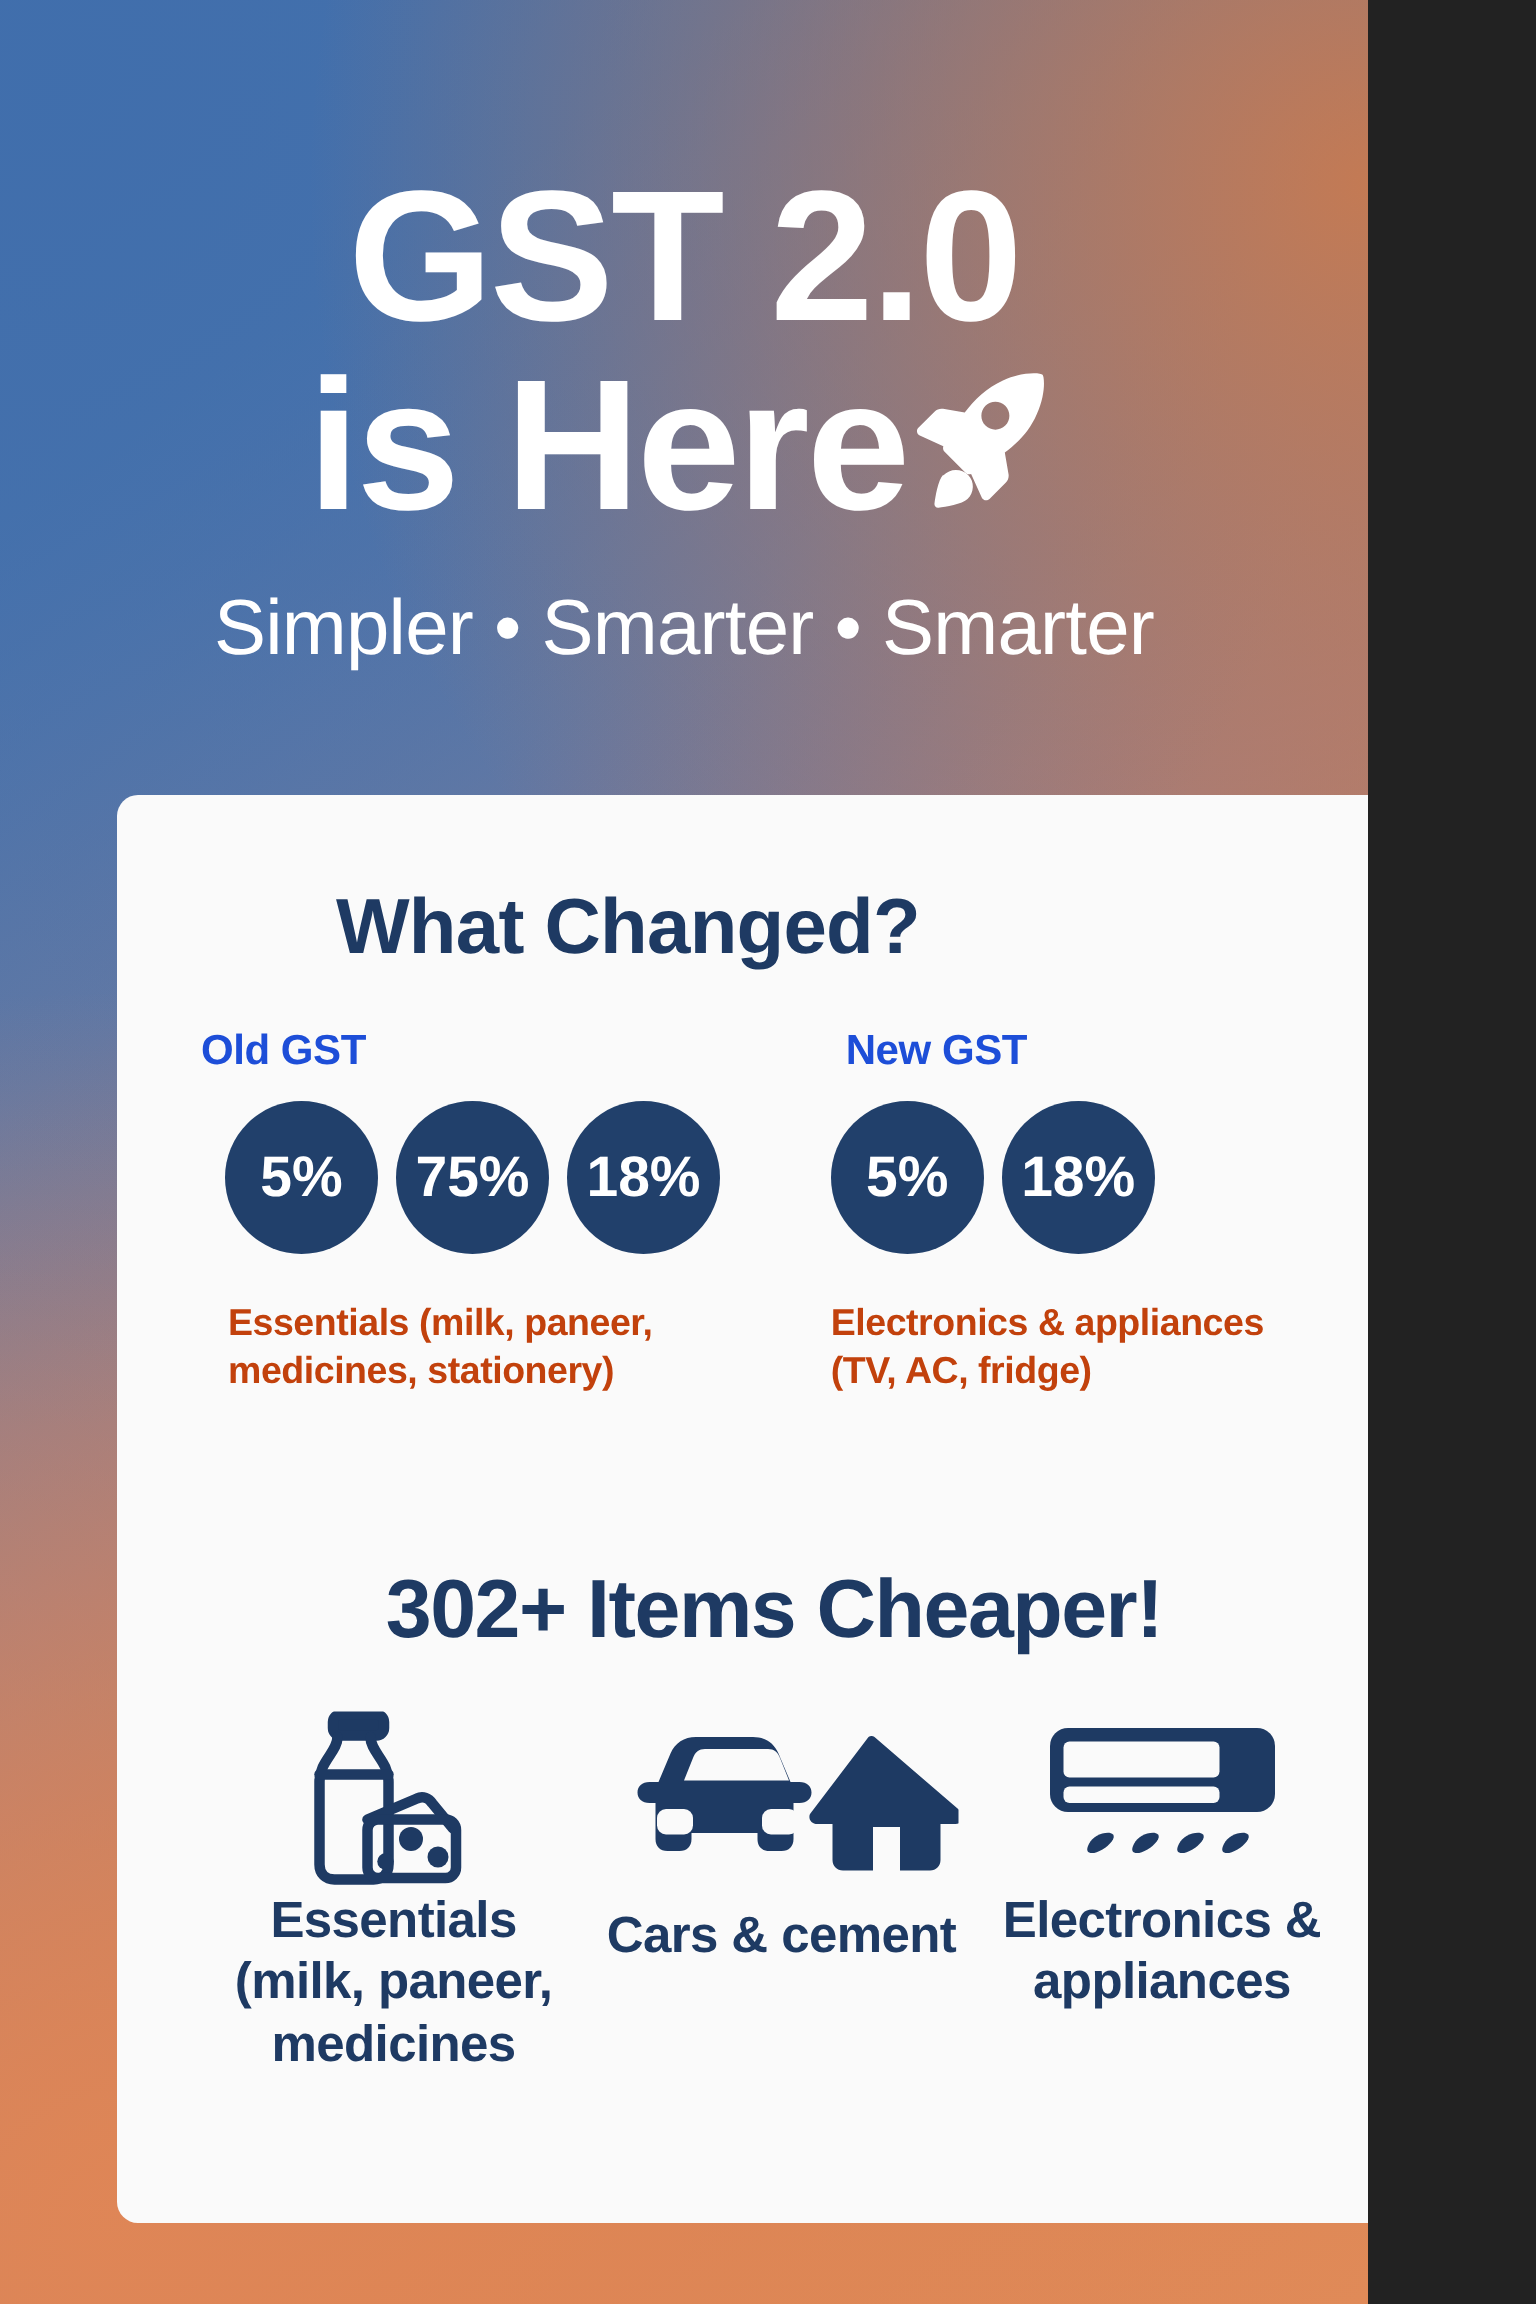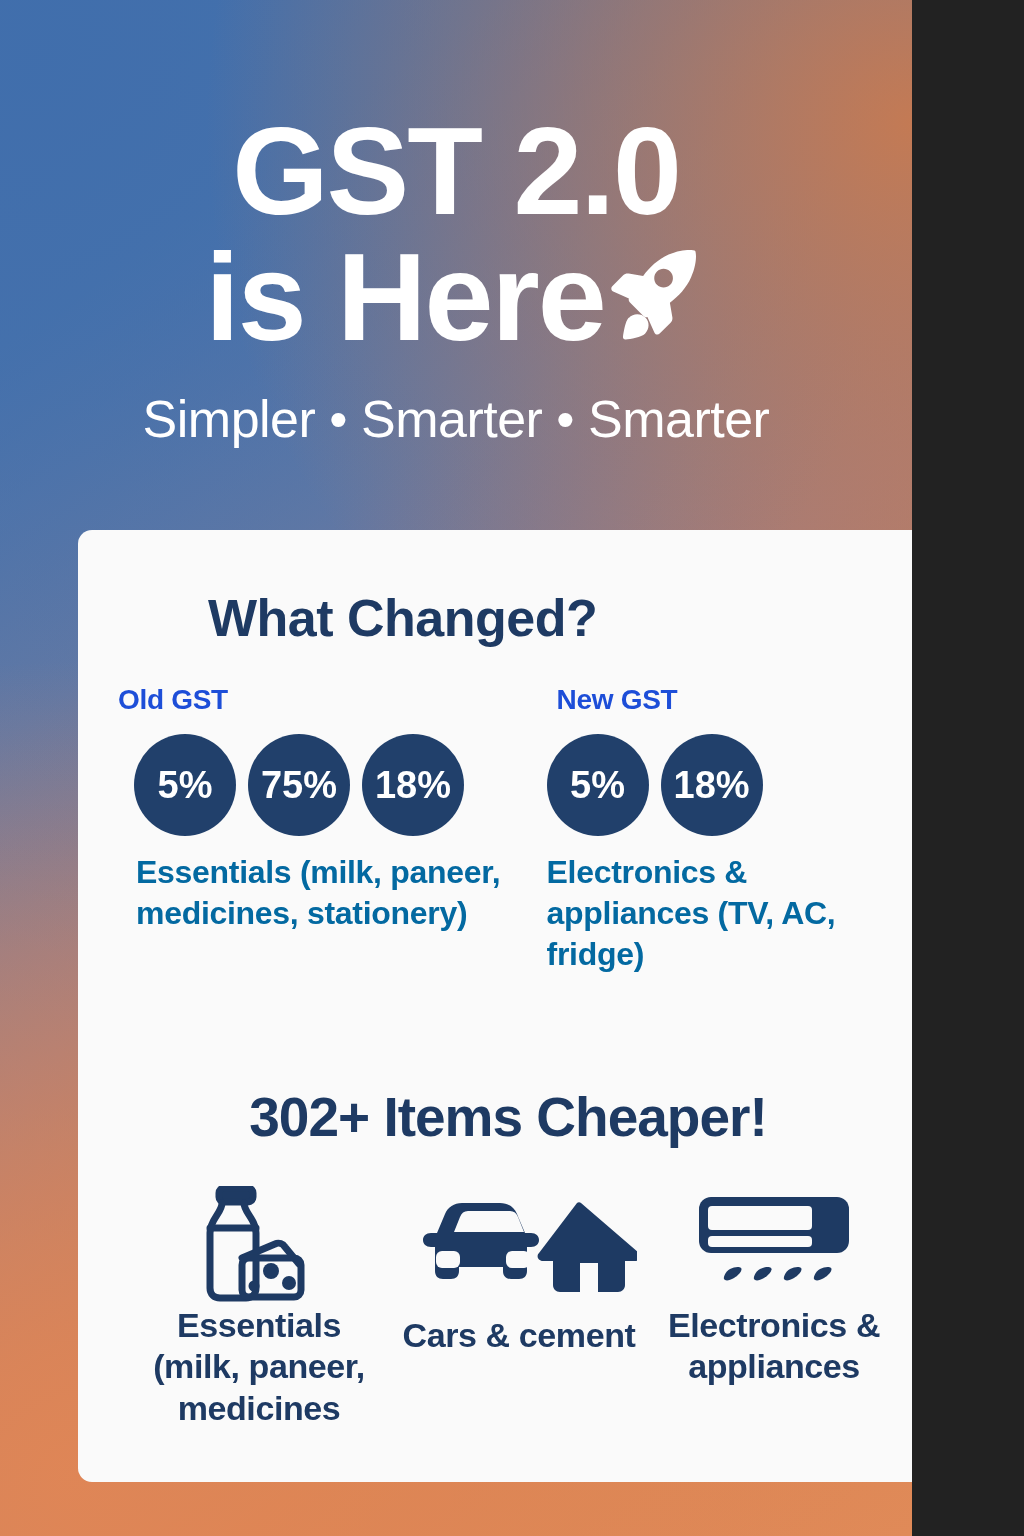--- a/index.html
+++ b/index.html
@@ -70,21 +70,21 @@
   .card {
     position: absolute;
     z-index: 2;
     left: 78px;
     top: 530px;
     width: 868px;
     height: 952px;
     background: #fafafa;
     border-radius: 14px;
     box-sizing: border-box;
-    padding: 46px 58px 0 50px;
+    padding: 46px 58px 0 66px;
   }
 
   .card-title {
     color: #1e3a63;
     font-size: 52px;
     font-weight: bold;
     margin: 12px 0 0 80px;
     letter-spacing: -0.5px;
   }
 
@@ -120,25 +120,25 @@
     color: #ffffff;
     font-size: 38px;
     font-weight: bold;
     display: flex;
     align-items: center;
     justify-content: center;
     flex: 0 0 auto;
   }
 
   .col-desc {
-    color: #0369a1;
-    font-size: 32px;
+    color: #c2410c;
+    font-size: 25px;
     font-weight: bold;
     line-height: 1.28;
-    margin-top: 16px;
+    margin-top: 30px;
     margin-left: 8px;
     letter-spacing: -0.3px;
   }
   .compare-col-new .col-desc { margin-left: 4px; width: 300px; }
 
   .highlight {
     color: #1e3a63;
     font-size: 55px;
     font-weight: bold;
     text-align: center;

